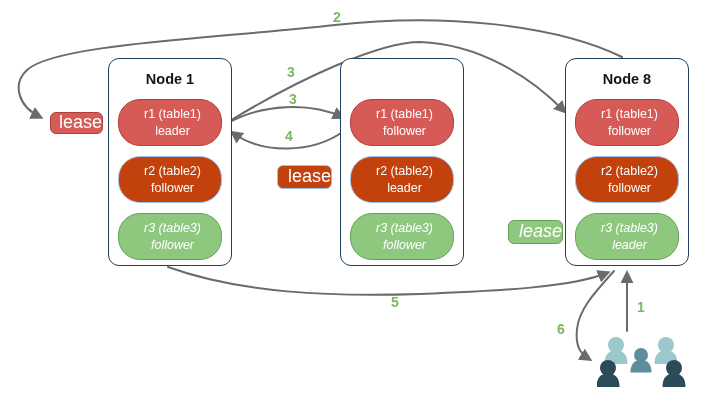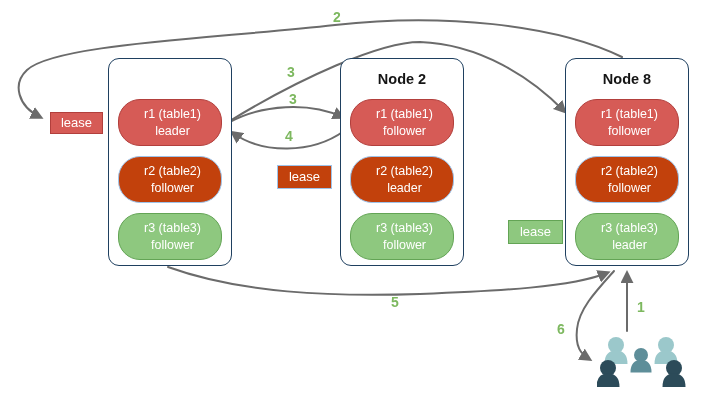--- a/index.html
+++ b/index.html
@@ -16,24 +16,24 @@
     text-align:center;margin-top:12px;font-weight:bold;font-size:14.5px;color:#151515;
   }
   .replica{
     position:absolute;left:8.5px;width:104px;height:47px;border-radius:22px;
     color:#ffffff;font-size:12.5px;line-height:1.3;text-align:center;
     display:flex;flex-direction:column;justify-content:center;box-sizing:border-box;padding-left:6px;
   }
   .replica.r1{top:40px;} .replica.r2{top:97px;} .replica.r3{top:154px;}
   .red{background:#D65B56;border:1.5px solid #B23F3C;}
   .blue{background:#c2410c;border:1.5px solid #9DC3EA;}
-  .green{background:#8EC87F;border:1.5px solid #63A455;}
+  .green{background:#8EC87F;border:1.5px solid #63A455;font-style:italic;}
   .lease{
-    position:absolute;border-radius:0;color:#ffffff;font-size:13px;
-    text-align:center;box-sizing:border-box;
+    position:absolute;border-radius:6px;color:#ffffff;font-size:18px;
+    text-align:right;box-sizing:border-box;
   }
   .lease.red-lease{left:50px;top:112px;width:53px;height:22px;line-height:19px;}
   .lease.blue-lease{left:277px;top:165px;width:55px;height:24px;line-height:21px;}
   .lease.green-lease{left:508px;top:220px;width:55px;height:24px;line-height:21px;}
   .step{
     position:absolute;font-weight:bold;font-size:14px;color:#7DB85F;
   }
   .users{position:absolute;left:597px;top:334px;}
 </style>
 </head>
@@ -52,36 +52,36 @@
       <path d="M 228,122 C 300,78 380,42 420,42 C 480,44 532,78 564,111" marker-end="url(#ah)"></path>
       <path d="M 228,123 C 262,104 310,102 342,117" marker-end="url(#ah)"></path>
       <path d="M 344,131 C 312,154 262,154 233,133" marker-end="url(#ah)"></path>
       <path d="M 168,267 C 240,293 330,297 420,294 C 500,291 572,287 607,273" marker-end="url(#ah)"></path>
       <path d="M 627,331 L 627,274" marker-end="url(#ah)"></path>
       <path d="M 614,271 C 596,291 579,309 577,329 C 575,347 581,354 589,359" marker-end="url(#ah)"></path>
     </g>
   </svg>
 
   <div class="node" style="left:108px;top:58px;">
+    <div class="node-title">Node 1</div>
     <div class="replica r1 red">
       <div>r1 (table1)</div>
       <div>leader</div>
     </div>
     <div class="replica r2 blue">
       <div>r2 (table2)</div>
       <div>follower</div>
     </div>
     <div class="replica r3 green">
       <div>r3 (table3)</div>
       <div>follower</div>
     </div>
   </div>
 
   <div class="node" style="left:340px;top:58px;">
-    <div class="node-title">Node 2</div>
     <div class="replica r1 red">
       <div>r1 (table1)</div>
       <div>follower</div>
     </div>
     <div class="replica r2 blue">
       <div>r2 (table2)</div>
       <div>leader</div>
     </div>
     <div class="replica r3 green">
       <div>r3 (table3)</div>

